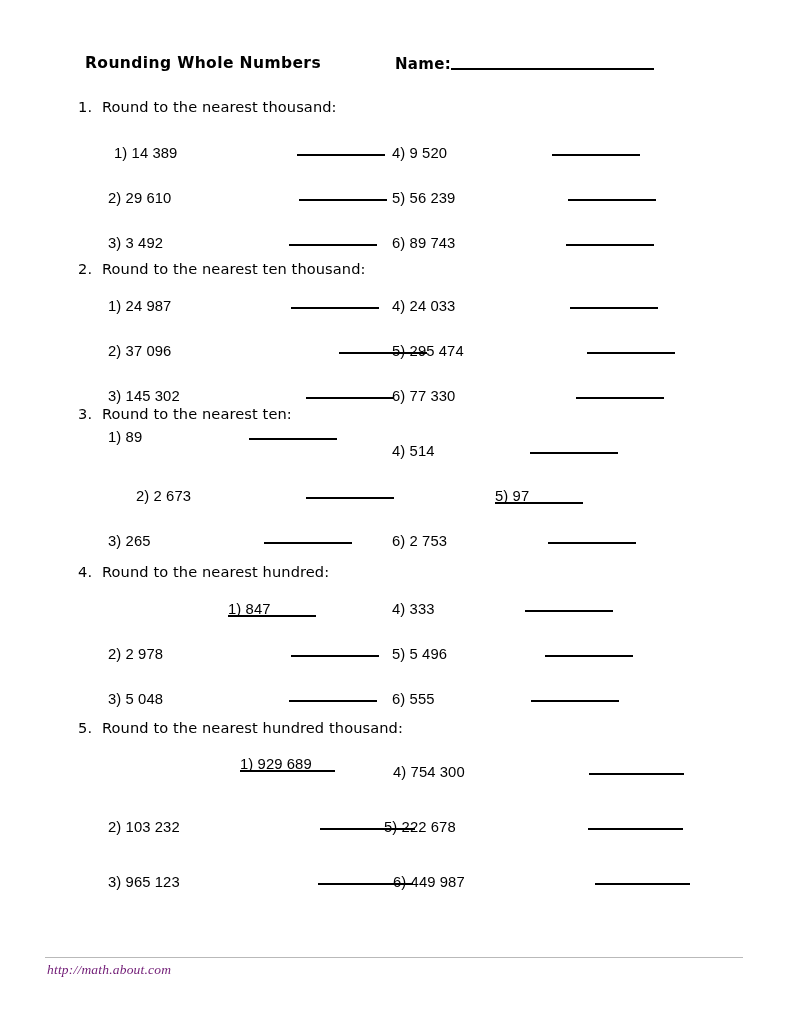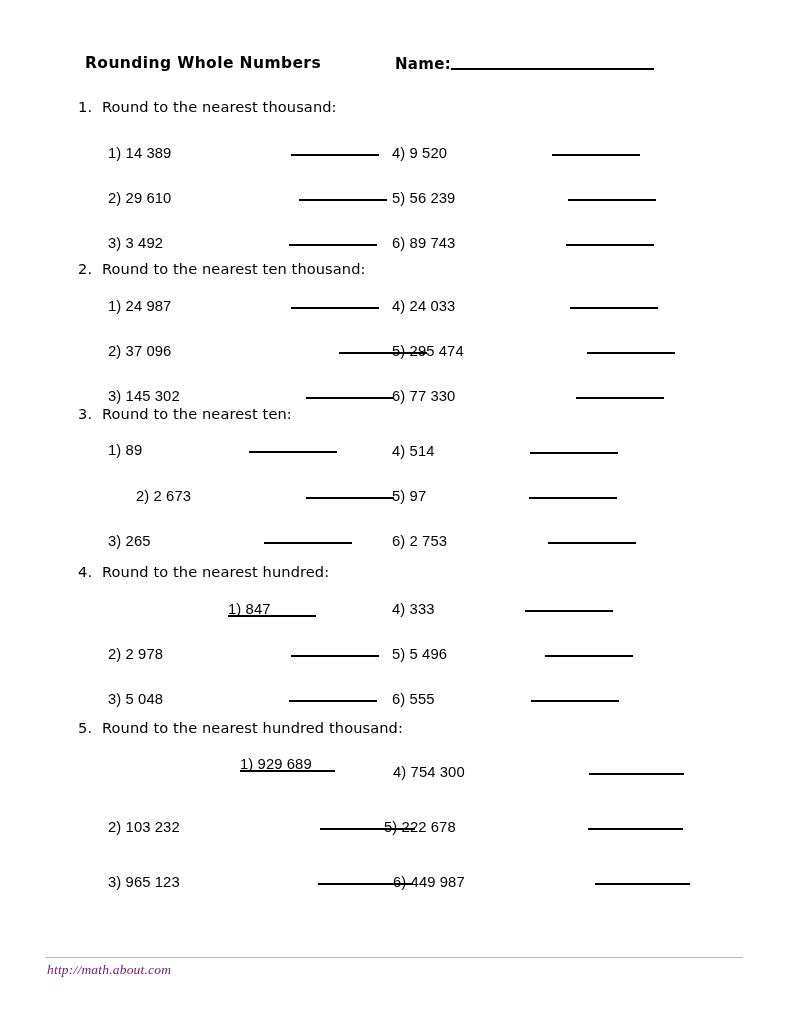--- a/index.html
+++ b/index.html
@@ -141,21 +141,21 @@
     <div class="name-block">
       <span class="name-label">Name:</span>
       <span class="name-rule"></span>
     </div>
   </div>
 
   <div id="sections-root">
       <div class="section" style="top: 98px;">
         <div class="section-heading"><span class="num">1.</span><span>Round to the nearest thousand:</span></div>
         <div class="items">
-          <div class="item" style="left: 108px; top: 47px;">
+          <div class="item" style="left: 114px; top: 47px;">
             <span class="item-label">1) 14 389</span>
             <span class="blank-rule" style="width: 88px; margin-left: 120px;"></span>
           </div>
           <div class="item" style="left: 108px; top: 92px;">
             <span class="item-label">2) 29 610</span>
             <span class="blank-rule" style="width: 88px; margin-left: 128px;"></span>
           </div>
           <div class="item" style="left: 108px; top: 137px;">
             <span class="item-label">3) 3 492</span>
             <span class="blank-rule" style="width: 88px; margin-left: 126px;"></span>
@@ -199,37 +199,37 @@
           </div>
           <div class="item" style="left: 392px; top: 128px;">
             <span class="item-label">6) 77 330</span>
             <span class="blank-rule" style="width: 88px; margin-left: 121px;"></span>
           </div>
         </div>
       </div>
       <div class="section" style="top: 405px;">
         <div class="section-heading"><span class="num">3.</span><span>Round to the nearest ten:</span></div>
         <div class="items">
-          <div class="item" style="left: 108px; top: 37px; justify-content: flex-end;">
+          <div class="item" style="left: 108px; top: 24px; justify-content: flex-end;">
             <span class="item-label">1) 89</span>
             <span class="blank-rule" style="width: 88px; margin-left: 107px;"></span>
           </div>
           <div class="item" style="left: 108px; top: 83px; margin-left: 28px;">
             <span class="item-label">2) 2 673</span>
             <span class="blank-rule" style="width: 88px; margin-left: 115px;"></span>
           </div>
           <div class="item" style="left: 108px; top: 128px;">
             <span class="item-label">3) 265</span>
             <span class="blank-rule" style="width: 88px; margin-left: 113px;"></span>
           </div>
           <div class="item" style="left: 392px; top: 38px; justify-content: flex-end;">
             <span class="item-label">4) 514</span>
             <span class="blank-rule" style="width: 88px; margin-left: 95px;"></span>
           </div>
-          <div class="item" style="left: 392px; top: 83px;">
+          <div class="item" style="left: 392px; top: 83px; flex-direction: column;">
             <span class="item-label">5) 97</span>
             <span class="blank-rule" style="width: 88px; margin-left: 103px;"></span>
           </div>
           <div class="item" style="left: 392px; top: 128px;">
             <span class="item-label">6) 2 753</span>
             <span class="blank-rule" style="width: 88px; margin-left: 101px;"></span>
           </div>
         </div>
       </div>
       <div class="section" style="top: 563px;">

